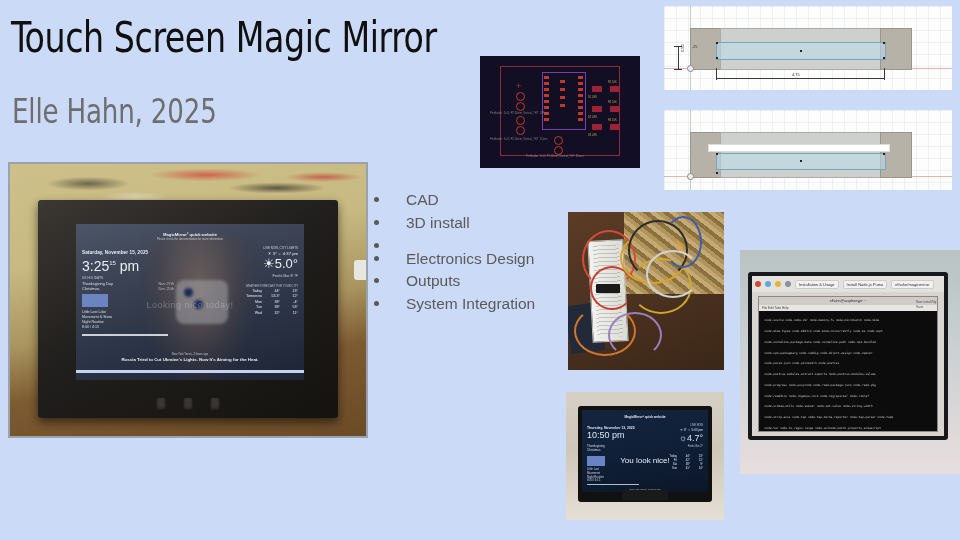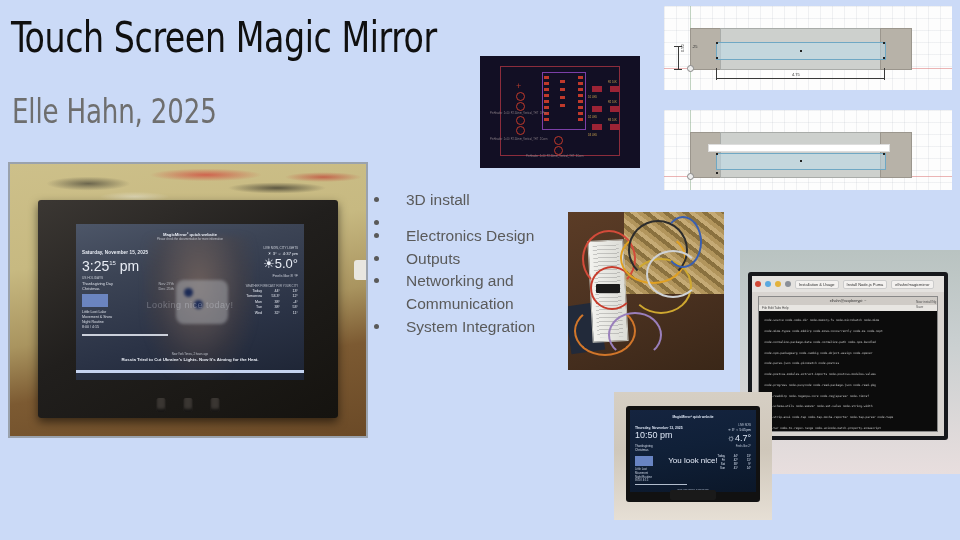--- a/index.html
+++ b/index.html
@@ -175,21 +175,21 @@
     display:flex;align-items:center;gap:4px;padding:0 3px;box-sizing:border-box;}
   .lt-dot{width:6px;height:6px;border-radius:50%;}
   .lt-tab{font-size:4px;color:#333;background:#f3f1ef;border:1px solid #ccc;border-radius:2px;padding:1px 3px;white-space:nowrap;}
   .lt-term{position:absolute;left:6px;top:20px;width:178px;bottom:4px;background:#0c0c0c;border:1px solid #888;}
   .lt-termbar{height:8px;background:#cfcbc6;color:#333;font-size:3.6px;text-align:center;line-height:8px;}
   .lt-menubar{height:6px;background:#e8e6e2;color:#444;font-size:3.2px;padding-left:3px;line-height:6px;}
   .lt-out{padding:1px 2px;color:#cfcfcf;font-family:"DejaVu Sans Mono","Liberation Mono",monospace;font-size:2.9px;line-height:3.6px;white-space:pre;overflow:hidden;}
   .lt-side{position:absolute;right:2px;top:24px;width:26px;bottom:4px;color:#555;font-size:3.2px;line-height:5px;}
 
   
-  #photo-monitor{left:566px;top:392px;width:158px;height:128px;margin-left:48px;}
+  #photo-monitor{left:566px;top:392px;width:158px;height:128px;}
   .mo-room{position:absolute;inset:0;background:linear-gradient(180deg,#d6cfc4 0%,#cfc7ba 45%,#e6dfd5 100%);}
   .mo-bezel{position:absolute;left:12px;top:14px;width:134px;height:96px;background:#111;border-radius:3px;}
   .mo-screen{position:absolute;left:4px;top:4px;right:4px;bottom:10px;
     background:linear-gradient(170deg,#15243f 0%,#102038 45%,#0b1729 100%);overflow:hidden;}
   .mo-stand{position:absolute;left:50%;transform:translateX(-50%);bottom:2px;width:46px;height:10px;background:#1a1a1a;border-radius:2px;}
   .mo-text{position:absolute;color:#dde6f5;font-family:"Liberation Sans",sans-serif;}
   .mo-head{left:0;top:5px;width:100%;text-align:center;font-size:3.2px;font-weight:bold;}
   .mo-date{left:5px;top:16px;font-size:3.4px;font-weight:bold;}
   .mo-time{left:5px;top:20px;font-size:9px;line-height:10px;font-weight:300;}
   .mo-cal{left:5px;top:34px;font-size:3px;line-height:4px;width:52px;opacity:.9;}
@@ -209,36 +209,36 @@
 <body>
 
 <div class="slide">
 
   <div id="title">Touch Screen Magic Mirror</div>
   <div id="subtitle">Elle Hahn, 2025</div>
 
   <div id="bullets">
     <div class="bullet-row">
       <span class="bullet-dot"></span>
+      <span class="bullet-text">CAD</span>
+    </div>
+    <div class="bullet-row">
+      <span class="bullet-dot"></span>
       <span class="bullet-text">3D install</span>
     </div>
     <div class="bullet-row">
       <span class="bullet-dot"></span>
     </div>
     <div class="bullet-row">
       <span class="bullet-dot"></span>
       <span class="bullet-text">Electronics Design</span>
     </div>
     <div class="bullet-row">
       <span class="bullet-dot"></span>
       <span class="bullet-text">Outputs</span>
-    </div>
-    <div class="bullet-row">
-      <span class="bullet-dot"></span>
-      <span class="bullet-text">Networking and Communication</span>
     </div>
     <div class="bullet-row">
       <span class="bullet-dot"></span>
       <span class="bullet-text">System Integration</span>
     </div>
   </div>
 
   <div class="photo bordered" id="photo-mirror-main">
     <div class="wallwood"></div>
     <div class="wall-wires"></div>

